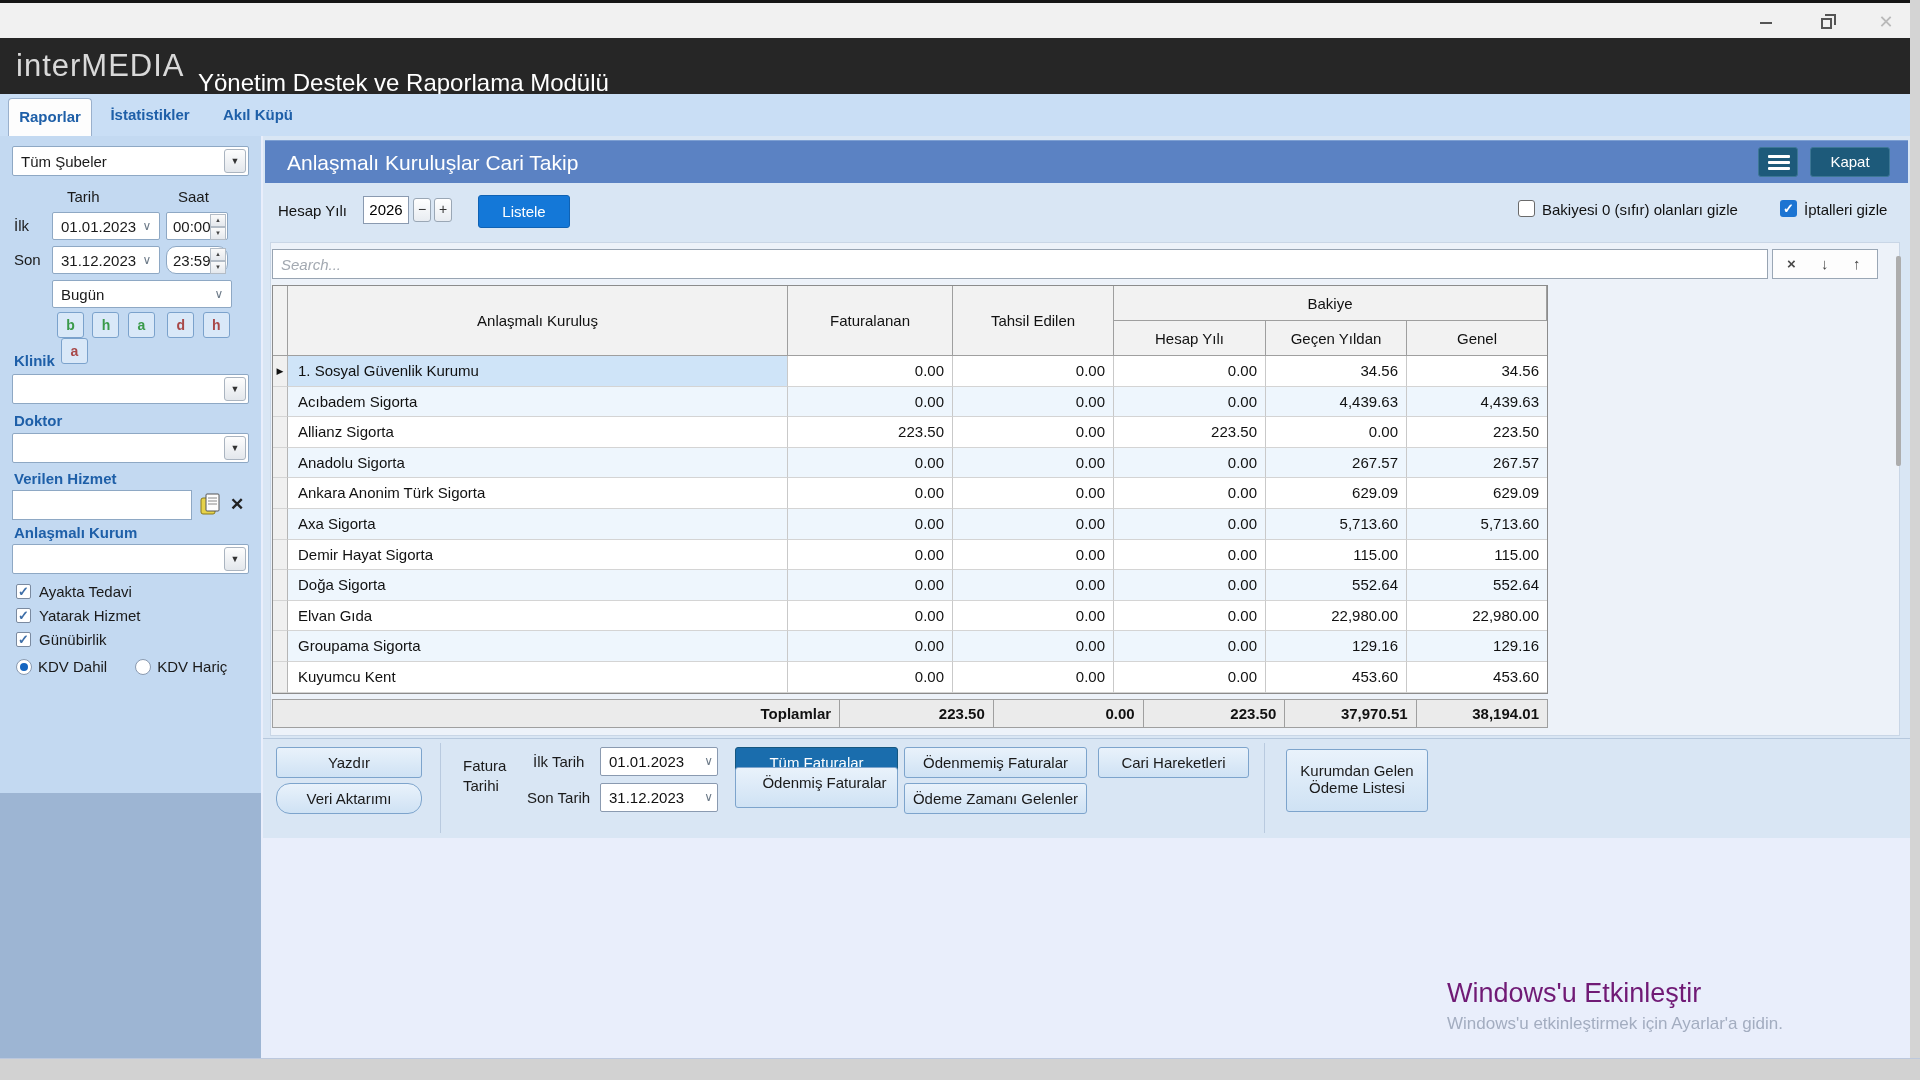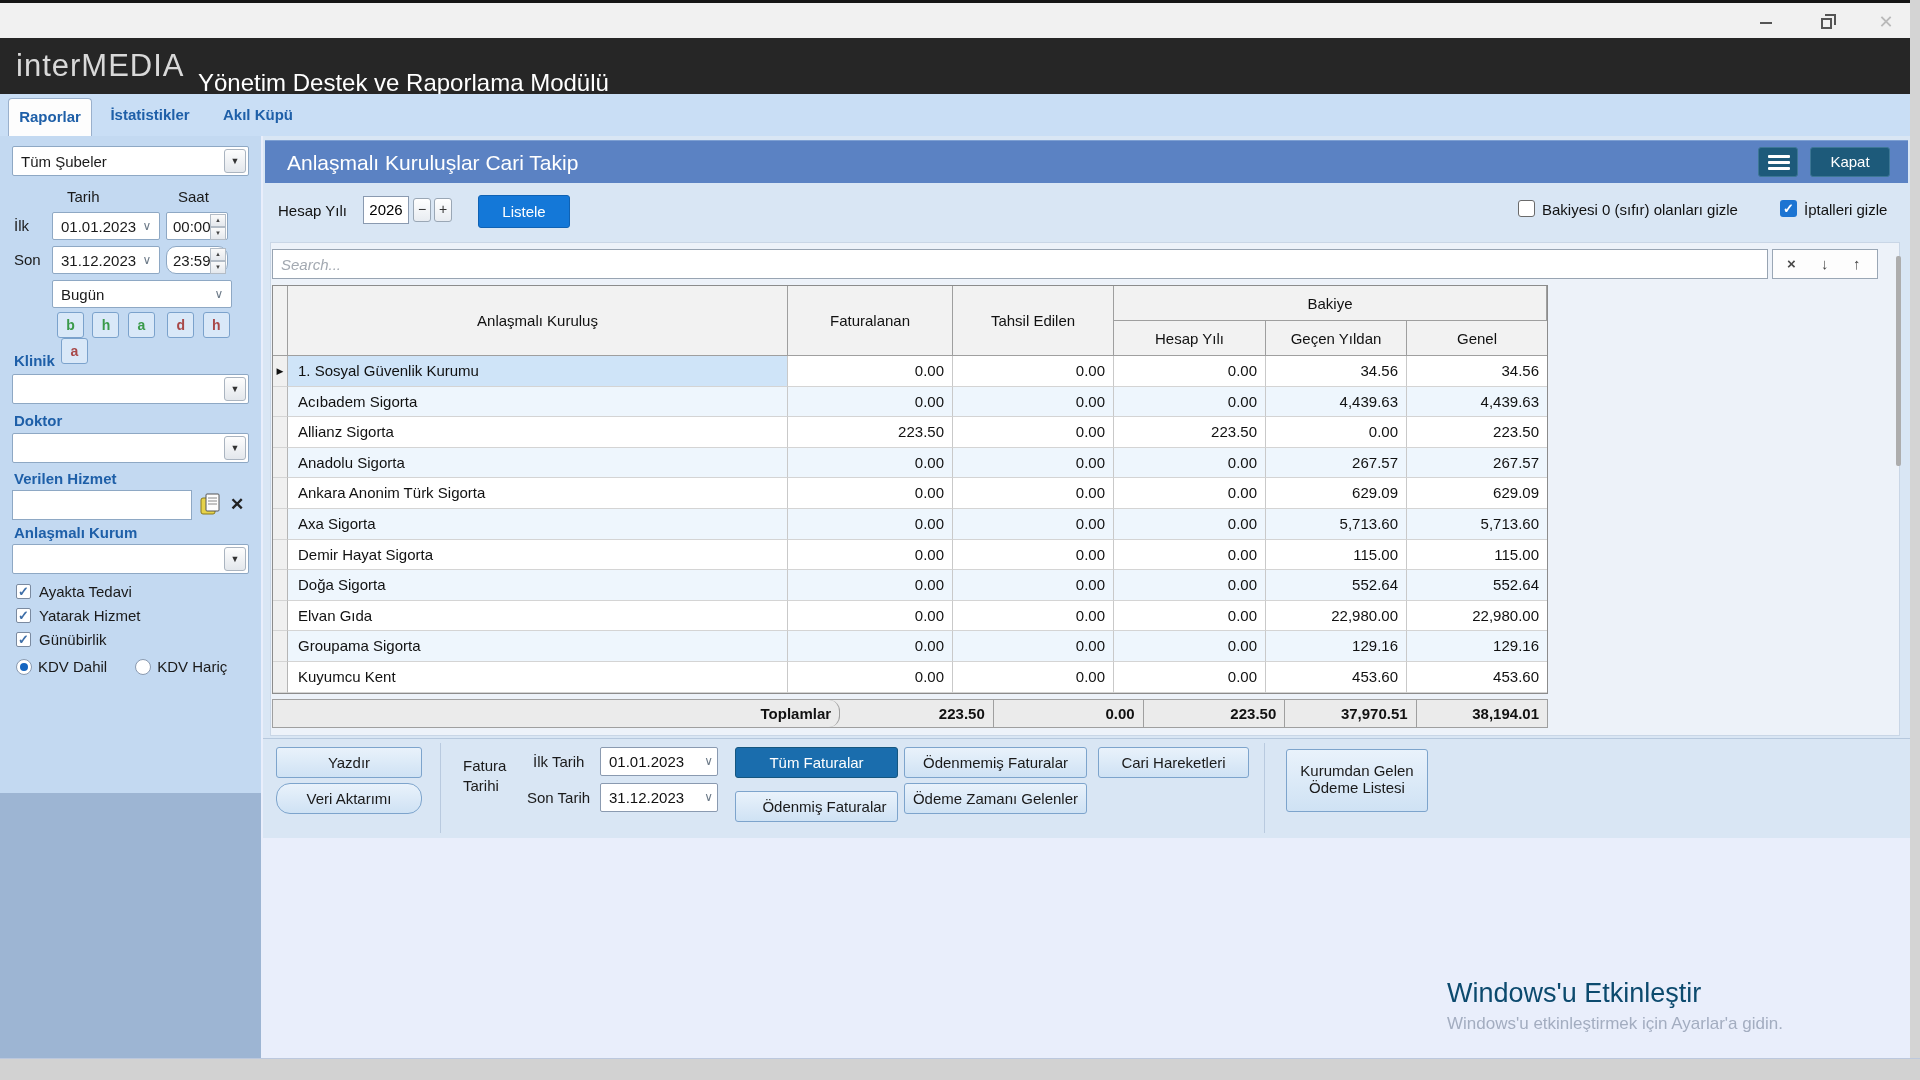--- a/index.html
+++ b/index.html
@@ -78,34 +78,34 @@
   .grid-row { display:flex; height:30.6px; background:#fff; }
   .grid-row.alt { background:#eef6fd; }
   .cell { border-right:1px solid #c9c9c9; border-bottom:1px solid #d4d4d4; font-size:15px; color:#111; line-height:29.6px; white-space:nowrap; overflow:hidden; }
   .cell.gutter { width:15px; background:#f0f0f0; border-right:1px solid #b5b5b5; font-size:9px; text-align:center; color:#111; line-height:30px; }
   .cell.name { width:500px; padding-left:10px; }
   .cell.num { text-align:right; padding-right:8px; }
   .c-fat { width:165px; } .c-tah { width:161px; } .c-hy { width:152px; } .c-gy { width:141px; } .c-gen { width:140px; }
   .grid-row.sel .name { background:#cfe4f8; }
   .totals { position:absolute; top:414px; left:0; width:1276px; height:29px; display:flex; background:#ebebeb; border:1px solid #9f9f9f; }
   .tcell { border-right:1px solid #9f9f9f; font-size:15px; font-weight:600; color:#111; line-height:27px; text-align:right; padding-right:8px; white-space:nowrap; }
-  .t-name { width:611px;border-radius:11px; } 
+  .t-name { width:611px; } 
 
   
   .toolbar { position:absolute; left:0; top:602px; width:1647px; height:100px; background:#d9e6f4; border-top:1px solid #b6c8dd; }
   .lightbtn { position:absolute; background:linear-gradient(#e9f2fb,#cfe2f4); border:1px solid #7da4cc; border-radius:3px; font-size:15px; color:#1a1a1a; text-align:center; }
   .lightbtn.active { background:#1a6dad; border-color:#15567f; color:#fff; }
   .tsep { position:absolute; width:1px; background:#b9cadf; top:4px; height:90px; }
   .tlabel { position:absolute; font-size:15px; color:#1a1a1a; }
   .tcombo { position:absolute; background:#fff; border:1px solid #8a9ab0; border-radius:2px; height:29px; }
   .tcombo .val { position:absolute; left:8px; line-height:27px; font-size:15px; color:#111; }
   .tcombo .chev { position:absolute; right:4px; top:0; line-height:27px; color:#6c7a88; font-size:12px; }
 
   .bottom-area { position:absolute; left:0; top:702px; width:1647px; height:220px; background:#e9eefb; }
-  .wm1 { position:absolute; left:1184px; top:842px; font-size:27px; color:#0c4a6e; }
+  .wm1 { position:absolute; left:1184px; top:842px; font-size:27px; color:#701a75; }
   .wm2 { position:absolute; left:1184px; top:878px; font-size:17px; color:#a3adc0; }
 
   .edge-right { position:absolute; left:1910px; top:0; width:10px; height:1080px; background:#d4d4d4; }
   .edge-bottom { position:absolute; left:0; top:1058px; width:1920px; height:22px; background:#d2d2d2; border-top:1px solid #bcc8dd; }
 
   .clip-icon { position:absolute; width:24px; height:24px; }
   .xicon { position:absolute; font-size:17px; font-weight:700; color:#222; }
 </style>
 </head>
 <body>
@@ -398,21 +398,21 @@
           <span class="chev">∨</span>
         </div>
         <span class="tlabel" style="left:264px;top:50px;">Son Tarih</span>
         <div class="tcombo" style="left:337px;top:44px;width:118px;">
           <span class="val">31.12.2023</span>
           <span class="chev">∨</span>
         </div>
         <div class="lightbtn active" style="left:472px;top:8px;width:163px;height:31px;line-height:29px;">Tüm Faturalar</div>
         <div class="lightbtn" style="left:641px;top:8px;width:183px;height:31px;line-height:29px;">Ödenmemiş Faturalar</div>
         <div class="lightbtn" style="left:835px;top:8px;width:151px;height:31px;line-height:29px;">Cari Hareketleri</div>
-        <div class="lightbtn" style="left:472px;top:52px;width:163px;height:31px;line-height:29px;padding-left:16px;">Ödenmiş Faturalar</div>
+        <div class="lightbtn" style="left:472px;top:28px;width:163px;height:41px;line-height:29px;padding-left:16px;">Ödenmiş Faturalar</div>
         <div class="lightbtn" style="left:641px;top:44px;width:183px;height:31px;line-height:29px;">Ödeme Zamanı Gelenler</div>
         <div class="tsep" style="left:1001px;"></div>
         <div class="lightbtn" style="left:1023px;top:10px;width:142px;height:63px;padding-top:12px;">
           <div>Kurumdan Gelen</div>
           <div>Ödeme Listesi</div>
         </div>
       </div>
 
       <div class="bottom-area"></div>
       <span class="wm1">Windows'u Etkinleştir</span>

